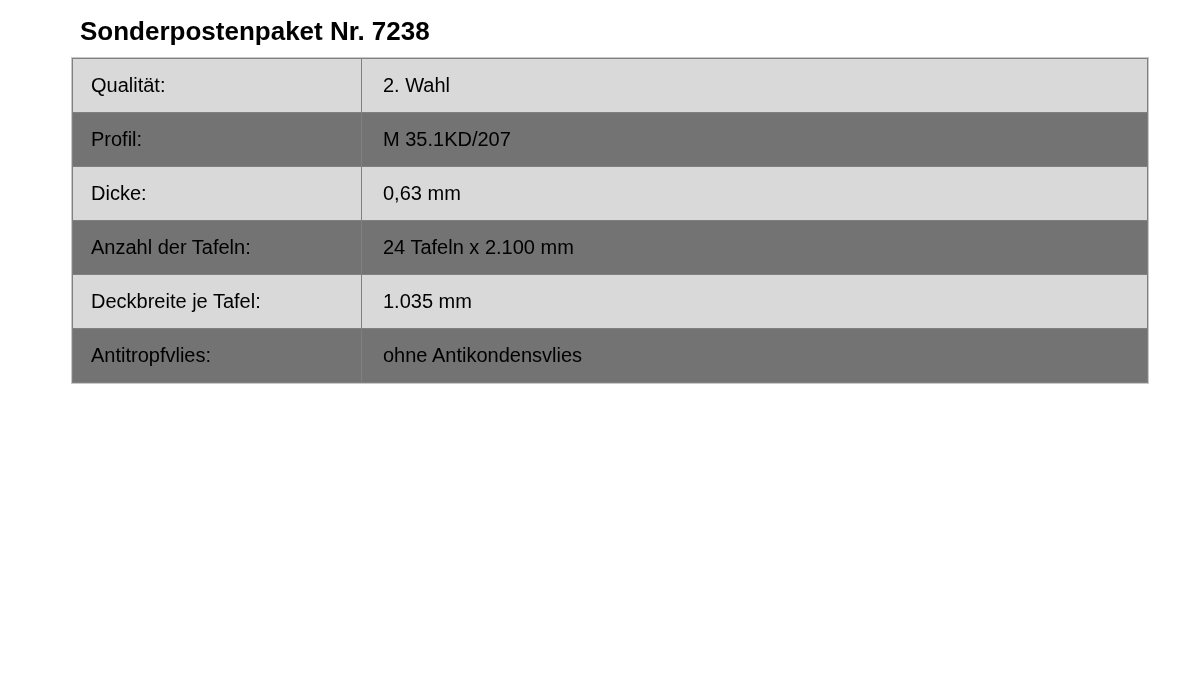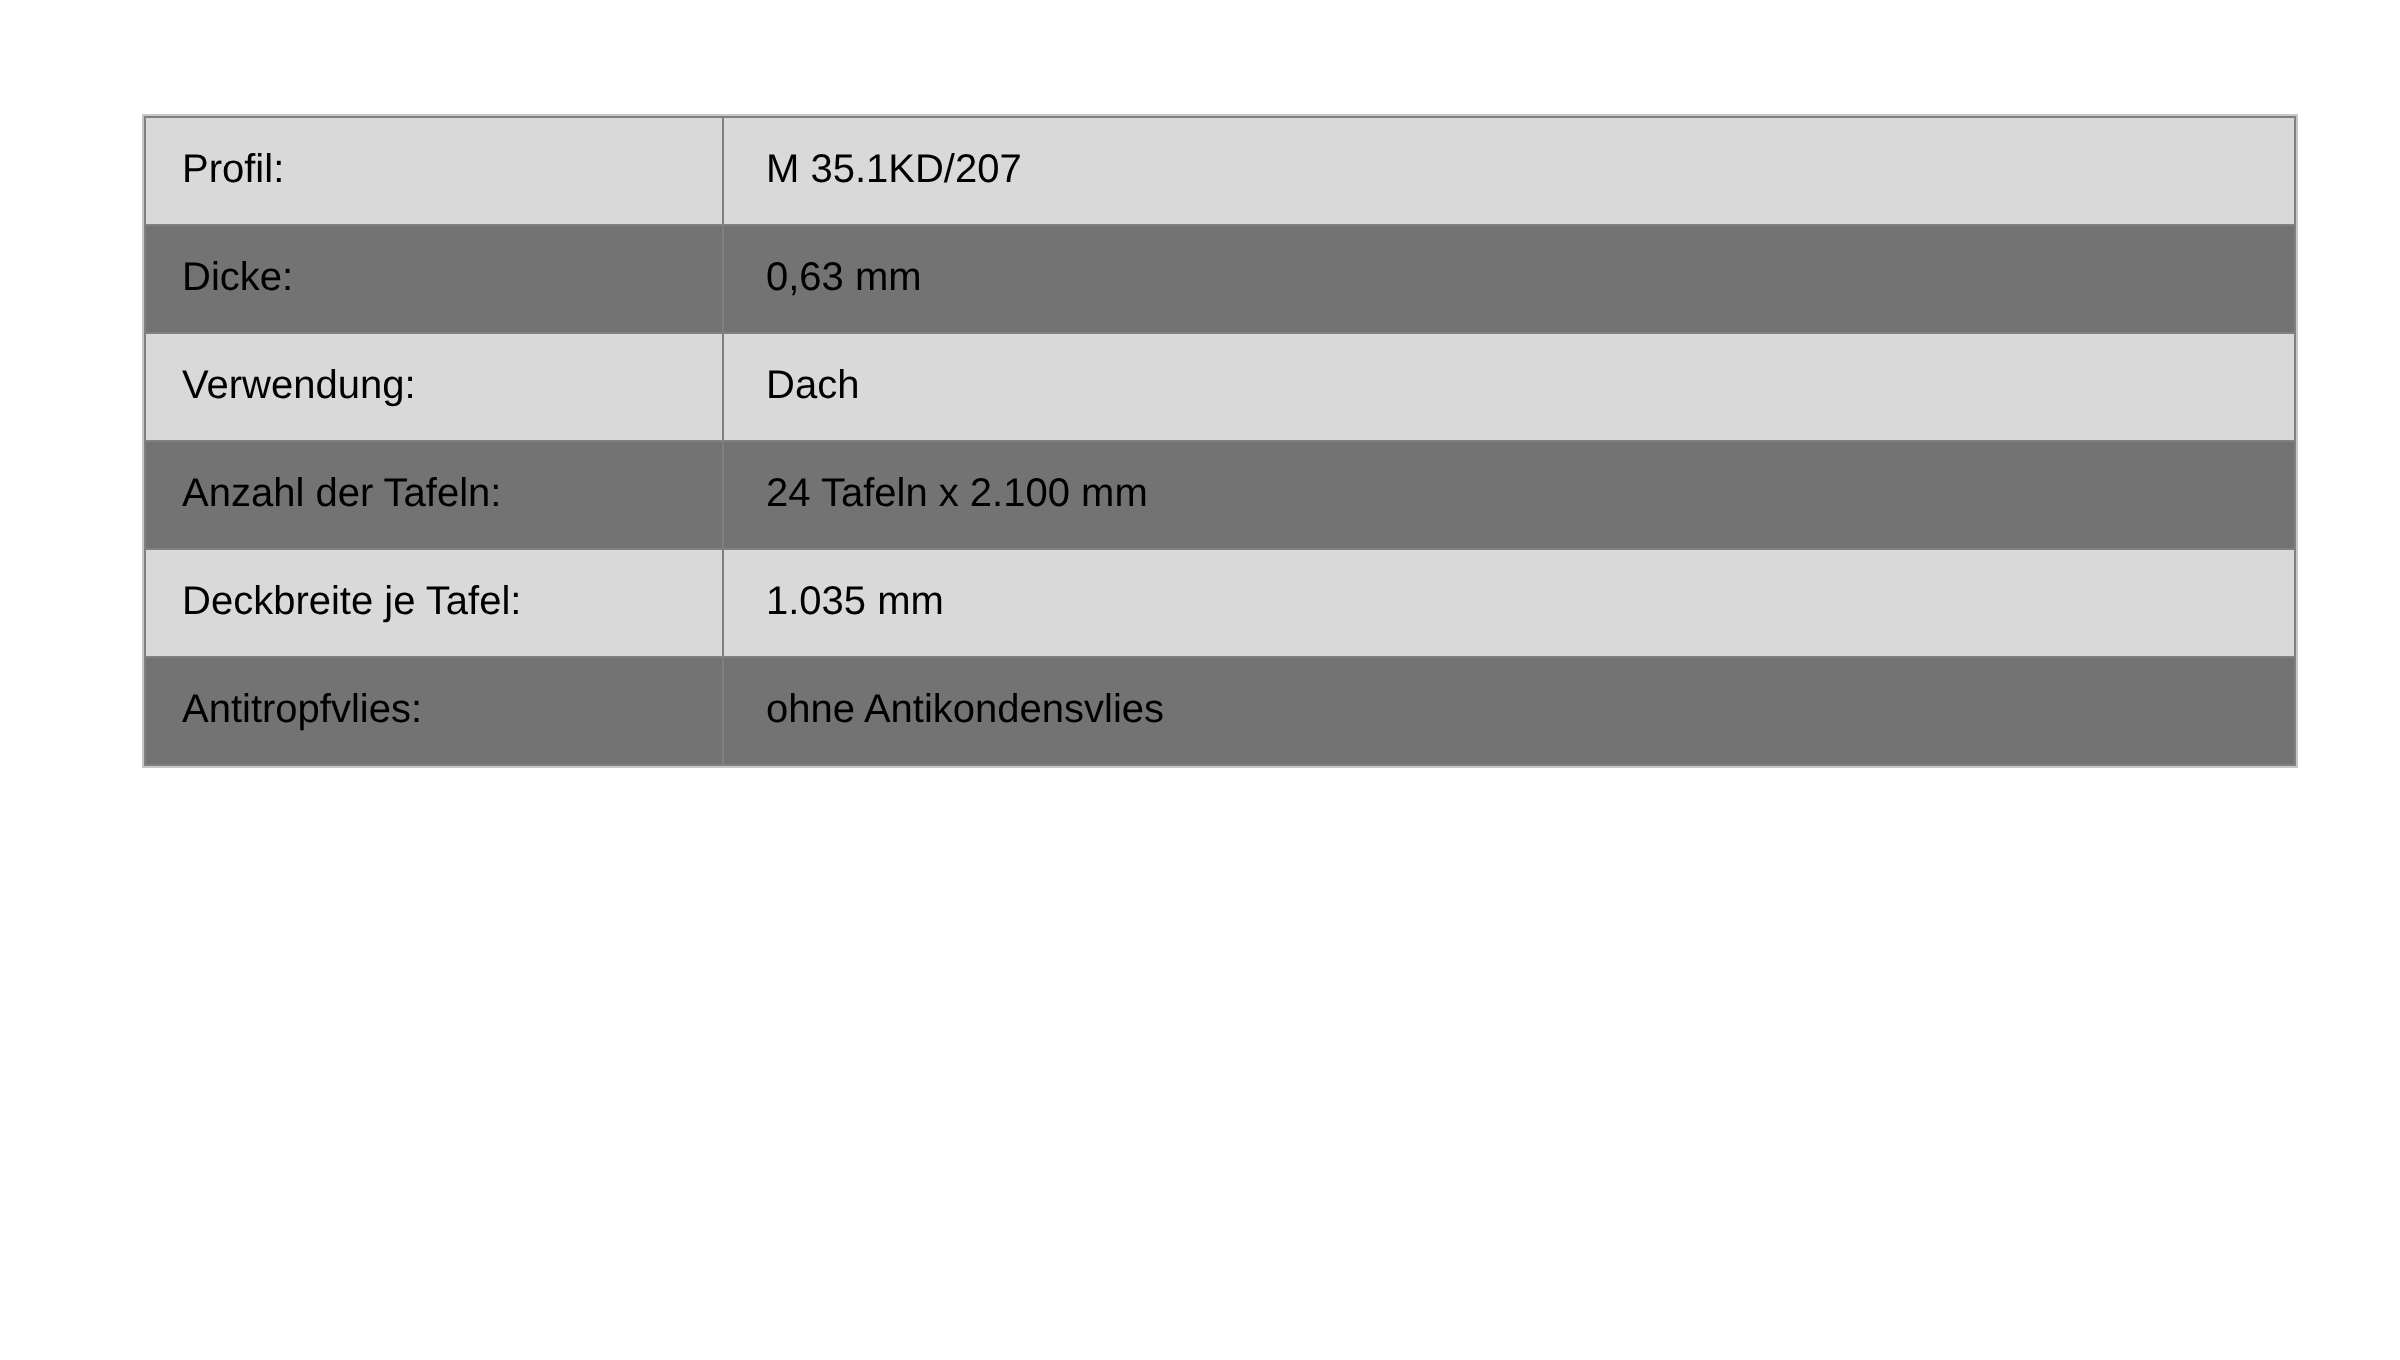--- a/index.html
+++ b/index.html
@@ -57,34 +57,35 @@
   table.spec-table {
     border: 1px solid #808080;
     box-shadow: 0 0 0 1px #c8c8c8;
   }
 </style>
 </head>
 <body>
 
 <div class="page">
 
+  <div class="doc-title">Sonderpostenpaket Nr. 7238</div>
 
   <table class="spec-table">
     <tbody>
+      <tr>
+        <td class="label-cell">Qualität:</td>
+        <td class="value-cell">2. Wahl</td>
+      </tr>
       <tr>
         <td class="label-cell">Profil:</td>
         <td class="value-cell">M 35.1KD/207</td>
       </tr>
       <tr>
         <td class="label-cell">Dicke:</td>
         <td class="value-cell">0,63 mm</td>
-      </tr>
-      <tr>
-        <td class="label-cell">Verwendung:</td>
-        <td class="value-cell">Dach</td>
       </tr>
       <tr>
         <td class="label-cell">Anzahl der Tafeln:</td>
         <td class="value-cell">24 Tafeln x 2.100 mm</td>
       </tr>
       <tr>
         <td class="label-cell">Deckbreite je Tafel:</td>
         <td class="value-cell">1.035 mm</td>
       </tr>
       <tr>

